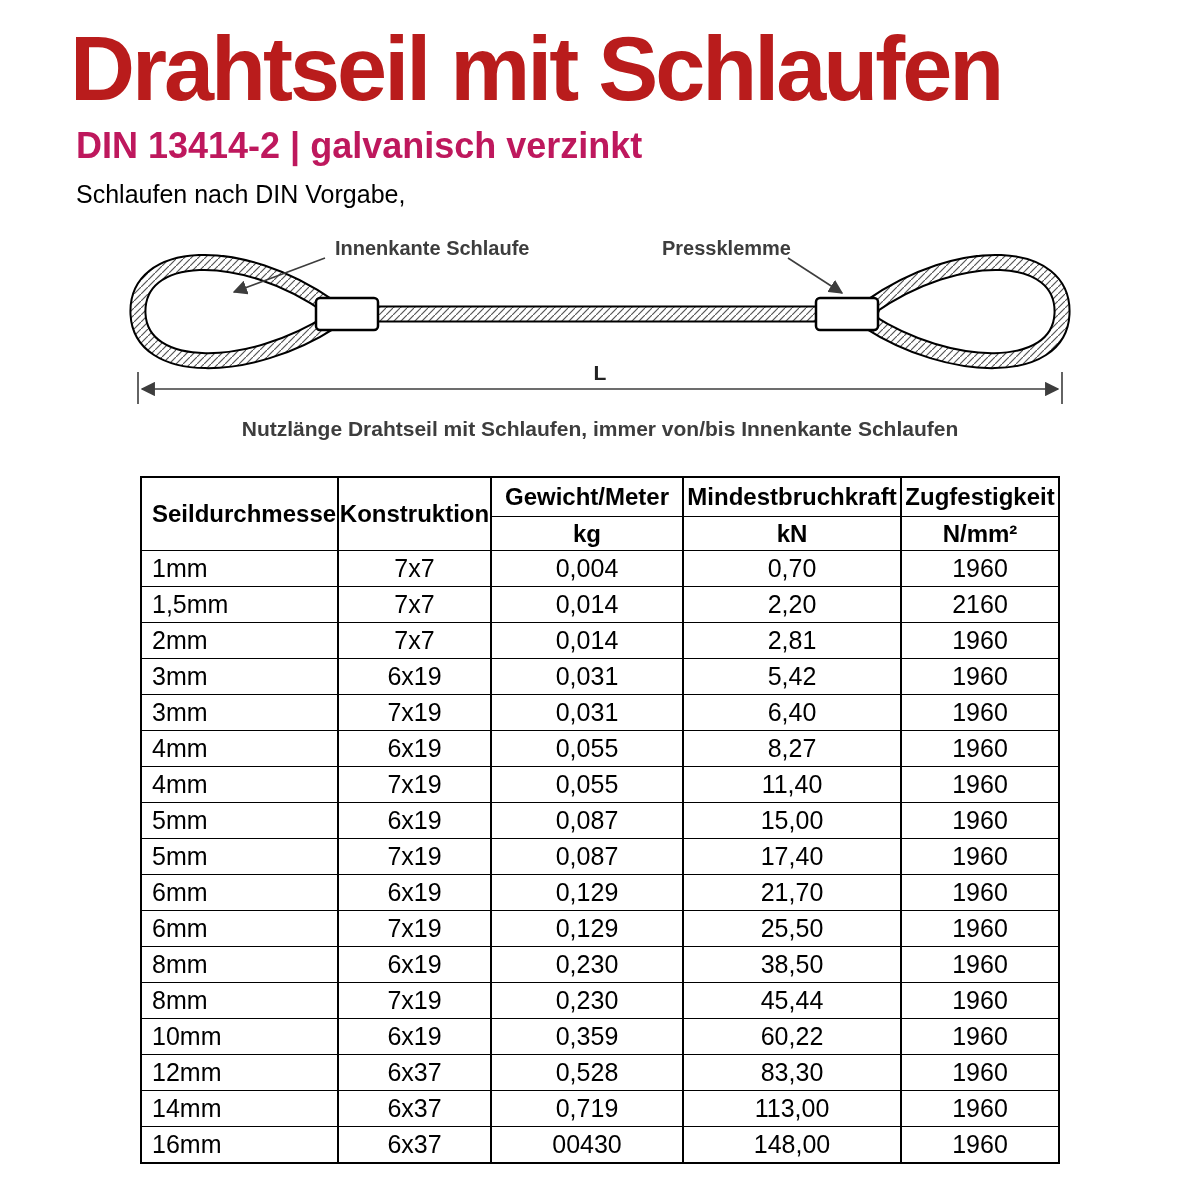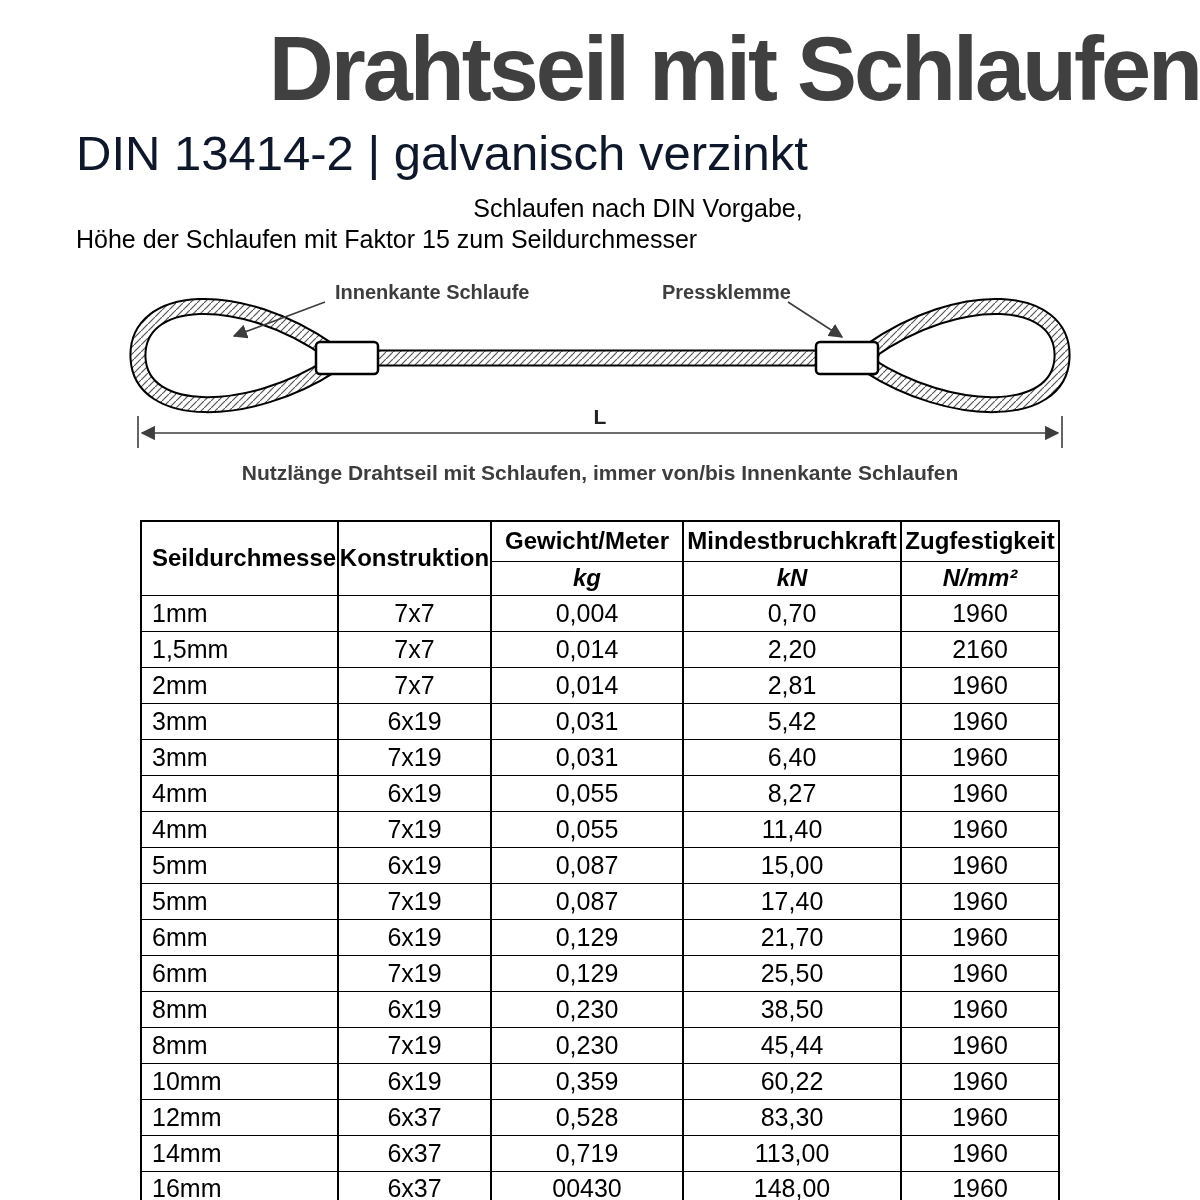--- a/index.html
+++ b/index.html
@@ -10,33 +10,32 @@
     color: #000;
     overflow: hidden;
   }
   .page { position: relative; width: 1200px; height: 1200px; }
 
   .title {
     margin: 18px 0 0 70px;
     font-size: 90px;
     font-weight: bold;
     letter-spacing: -3px;
-    color: #404040;
+    color: #b91c1c;
     white-space: nowrap;
-    text-align: right;
   }
   .subtitle {
     margin: 4px 0 0 76px;
-    font-size: 49px;
-    font-weight: normal;
-    color: #0f172a;
+    font-size: 36px;
+    font-weight: bold;
+    color: #be185d;
     white-space: nowrap;
   }
   .note { margin-left: 76px; font-size: 25px; line-height: 1.22; color: #000; }
-  .note-first { margin-top: 12px; text-align: center; }
+  .note-first { margin-top: 12px; }
 
   figure.diagram { margin: 14px 0 0 120px; width: 960px; }
   svg text { font-family: "Liberation Sans", sans-serif; }
   .svg-label { font-size: 20px; font-weight: bold; fill: #3d3d3d; }
   .svg-caption { font-size: 21px; font-weight: bold; fill: #3d3d3d; }
   .svg-dim { font-size: 21px; font-weight: bold; fill: #222; }
 
   table.spec {
     margin: 16px 0 0 140px;
     width: 918px;
@@ -50,34 +49,33 @@
     border-right: 2px solid #000;
     border-top: 1px solid #000;
     border-bottom: 1px solid #000;
     text-align: center;
     vertical-align: middle;
     white-space: nowrap;
     overflow: hidden;
   }
   th { font-size: 24px; font-weight: bold; }
   thead th { height: 40px; }
-  thead tr.units th { height: 34px; font-style: italic; }
+  thead tr.units th { height: 34px; }
   th.first-col, td.col-first { text-align: left; padding-left: 10px; }
   tbody td { height: 36px; font-size: 25px; }
 </style>
 </head>
 <body>
 
 <div class="page">
 
   <header>
     <h1 class="title">Drahtseil mit Schlaufen</h1>
     <h2 class="subtitle">DIN 13414-2 | galvanisch verzinkt</h2>
     <p class="note note-first">Schlaufen nach DIN Vorgabe,</p>
-    <p class="note">Höhe der Schlaufen mit Faktor 15 zum Seildurchmesser</p>
   </header>
 
   <figure class="diagram">
     <svg width="960" height="232" viewBox="0 0 960 232">
       <defs>
         <pattern id="hatch" patternUnits="userSpaceOnUse" width="7" height="7">
           <rect width="7" height="7" fill="#ffffff"></rect>
           <path d="M0,7 L7,0" stroke="#555" stroke-width="1.2"></path>
         </pattern>
         <marker id="arrow" viewBox="0 0 10 10" refX="9" refY="5" markerWidth="9" markerHeight="9" orient="auto-start-reverse">

